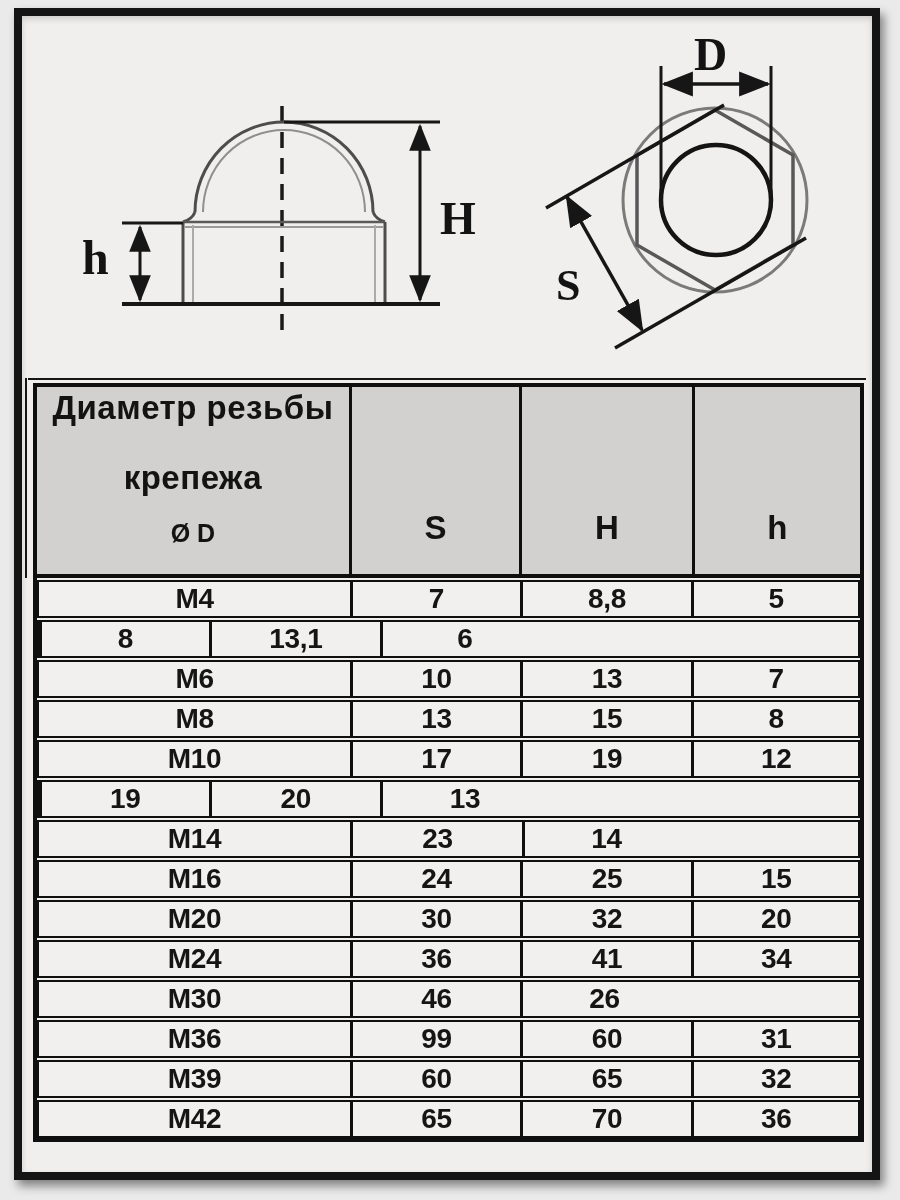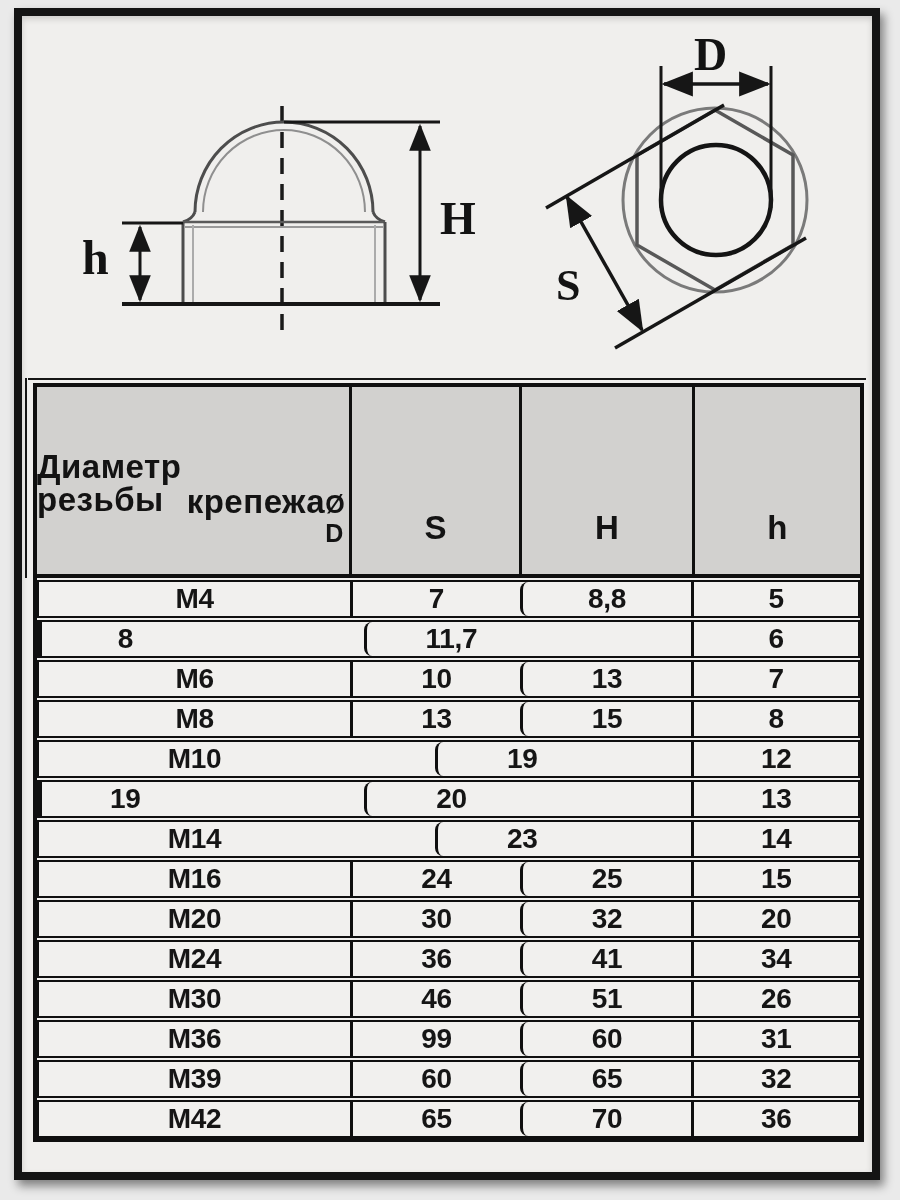--- a/index.html
+++ b/index.html
@@ -26,38 +26,38 @@
   .tbl{
     position:absolute;left:11px;top:367px;width:831px;box-sizing:border-box;
     border:4px solid #0f0f0f;background:transparent;
   }
   .thead{
     display:flex;box-sizing:border-box;height:191px;
     background:#d2d1cf;border-bottom:4px solid #0f0f0f;
     color:#131313;font-weight:bold;
   }
   .hc{box-sizing:border-box;display:flex;}
-  .hc1{width:37.9%;flex-direction:row;align-items:center;padding-top:4px;}
+  .hc1{width:37.9%;flex-direction:column;align-items:center;padding-top:4px;}
   .hc2,.hc3,.hc4{align-items:flex-end;justify-content:center;padding-bottom:30px;border-left:3px solid #0f0f0f;}
   .hc2{width:20.7%;} .hc3{width:20.95%;} .hc4{width:20.45%;}
   .h-line1,.h-line2{font-size:33px;letter-spacing:.5px;line-height:1.0;}
   .h-line2{margin-top:37px;}
   .h-line3{font-size:25px;margin-top:auto;margin-bottom:26px;}
   .h-shh{font-size:33px;line-height:1;}
   .tbody{padding-bottom:0;}
   .trow{
     display:flex;box-sizing:border-box;height:38px;margin-top:2px;
     border:2px solid #0f0f0f;background:#f1f0ee;
-    font-weight:bold;color:#151515;justify-content:space-between;
+    font-weight:bold;color:#151515;
   }
   .tc{box-sizing:border-box;display:flex;align-items:center;justify-content:center;
       font-size:28px;letter-spacing:-.3px;}
   .tc1{width:38%;} 
   .tc2,.tc3,.tc4{border-left:3px solid #0f0f0f;}
-  .tc2{width:20.7%;} .tc3{width:20.95%;border-radius:8px;} .tc4{width:20.35%;}
+  .tc2{width:20.7%;} .tc3{width:20.95%;} .tc4{width:20.35%;}
 </style>
 </head>
 <body>
 
 <div class="frame">
   <div class="inner">
 
     <svg class="drawing" width="850" height="360" viewBox="0 0 850 360">
       <defs>
         <marker id="arr" viewBox="0 0 12 12" refX="11" refY="6" markerWidth="9" markerHeight="9" orient="auto-start-reverse">
@@ -123,37 +123,38 @@
       </div>
       <div class="tbody">
           <div class="trow">
             <div class="tc tc1">М4</div>
             <div class="tc tc2">7</div>
             <div class="tc tc3">8,8</div>
             <div class="tc tc4">5</div>
           </div>
           <div class="trow">
             <div class="tc tc2">8</div>
-            <div class="tc tc3">11,7</div>
+            <div class="tc tc3">13,1</div>
             <div class="tc tc4">6</div>
           </div>
           <div class="trow">
             <div class="tc tc1">М6</div>
             <div class="tc tc2">10</div>
             <div class="tc tc3">13</div>
             <div class="tc tc4">7</div>
           </div>
           <div class="trow">
             <div class="tc tc1">М8</div>
             <div class="tc tc2">13</div>
             <div class="tc tc3">15</div>
             <div class="tc tc4">8</div>
           </div>
           <div class="trow">
             <div class="tc tc1">М10</div>
+            <div class="tc tc2">17</div>
             <div class="tc tc3">19</div>
             <div class="tc tc4">12</div>
           </div>
           <div class="trow">
             <div class="tc tc2">19</div>
             <div class="tc tc3">20</div>
             <div class="tc tc4">13</div>
           </div>
           <div class="trow">
             <div class="tc tc1">М14</div>
@@ -174,21 +175,20 @@
           </div>
           <div class="trow">
             <div class="tc tc1">М24</div>
             <div class="tc tc2">36</div>
             <div class="tc tc3">41</div>
             <div class="tc tc4">34</div>
           </div>
           <div class="trow">
             <div class="tc tc1">М30</div>
             <div class="tc tc2">46</div>
-            <div class="tc tc3">51</div>
             <div class="tc tc4">26</div>
           </div>
           <div class="trow">
             <div class="tc tc1">М36</div>
             <div class="tc tc2">99</div>
             <div class="tc tc3">60</div>
             <div class="tc tc4">31</div>
           </div>
           <div class="trow">
             <div class="tc tc1">М39</div>

